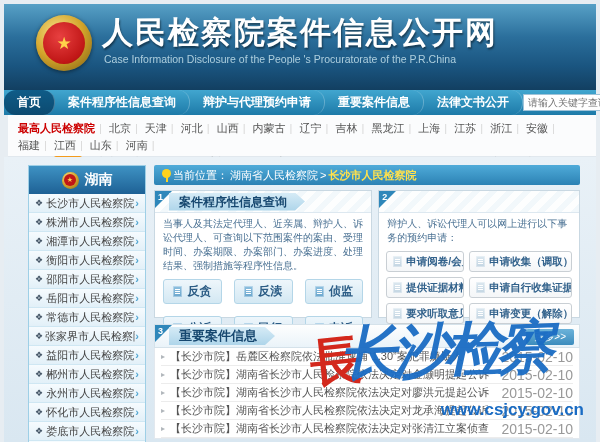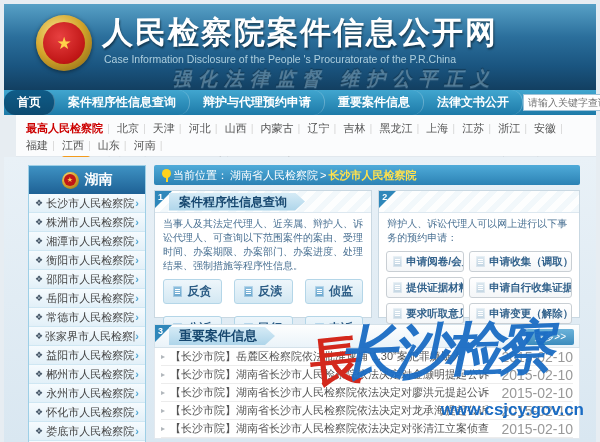--- a/index.html
+++ b/index.html
@@ -29,21 +29,21 @@
     background:linear-gradient(180deg,#41a6cf,#1d7aa8); display:flex; align-items:stretch; }
   .nav-tabs { display:flex; }
   .nav-tab { display:flex; align-items:center; padding:0 13px; color:#fff; font-size:12px; font-weight:bold;
     border-right:1px solid rgba(255,255,255,.25); cursor:pointer; white-space:nowrap;border-radius:12px; }
   .nav-tab[data-variant="active"] { background:linear-gradient(180deg,#0f5c88,#0c4a70); }
   .search { margin-left:auto; display:flex; align-items:center; margin-right:10px; }
   .search-box { width:134px; height:17px; background:#fff; border:1px solid #9fc3d8; display:flex; align-items:center; }
   .search-box input { border:none; outline:none; flex:1; font-size:10px; padding:0 4px; color:#333; height:100%; background:transparent; font-family:inherit; }
 
   
-  .regions { position:absolute; left:16px; right:4px; top:115px; height:42px; background:#fbfcfd;
+  .regions { position:absolute; left:8px; right:4px; top:115px; height:42px; background:#fbfcfd;
     border-bottom:1px solid #e1e8ee; font-size:11px; padding:5px 10px 0 10px; line-height:17px; color:#666; }
   .region-item { white-space:nowrap; }
   .region-item::after { content:"|"; color:#d8d8d8; margin:0 4px; }
   .region-link { color:#555; cursor:pointer; }
   .region-link[data-variant="featured"] { color:#c00; font-weight:bold; }
   .region-link[data-variant="active"] { background:#f39b1d; color:#fff; padding:0 3px; border-radius:2px; }
 
   
   .main { position:absolute; left:4px; right:4px; top:157px; bottom:0;
     background:linear-gradient(180deg,#e9f1f7,#d9e7f1); display:flex; padding:8px 16px 0 24px; gap:8px; }
@@ -126,21 +126,20 @@
 <body>
 
 <div class="page">
 
   <div class="header">
     <div class="emblem">
       <div class="emblem-core">★</div>
     </div>
     <div class="header-title">人民检察院案件信息公开网</div>
     <div class="header-subtitle">Case Information Disclosure of the People 's Procuratorate of the P.R.China</div>
-    <div class="header-slogan">强化法律监督 维护公平正义</div>
   </div>
 
   <div class="nav">
     <div class="nav-tabs">
 
         <a class="nav-tab" data-variant="active">首页</a>
 
         <a class="nav-tab">案件程序性信息查询</a>
 
         <a class="nav-tab">辩护与代理预约申请</a>

